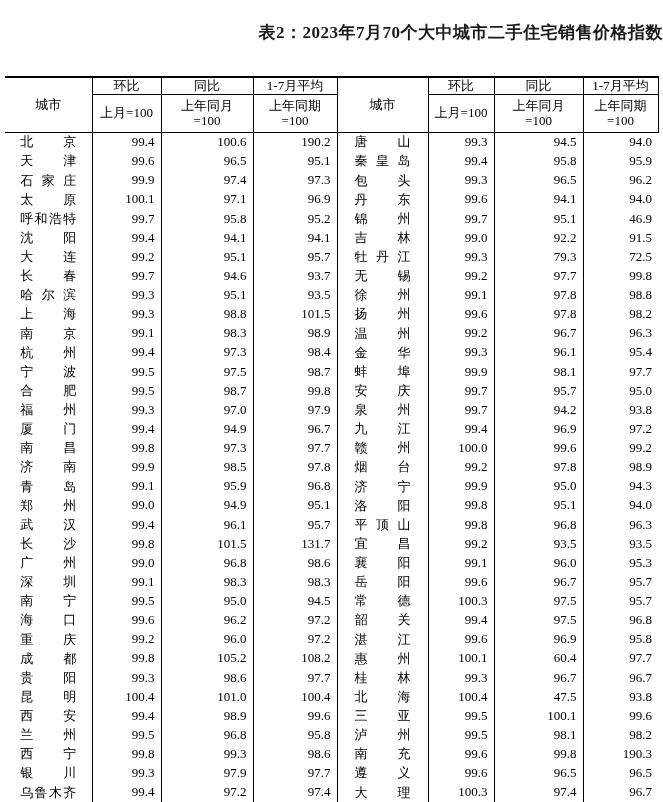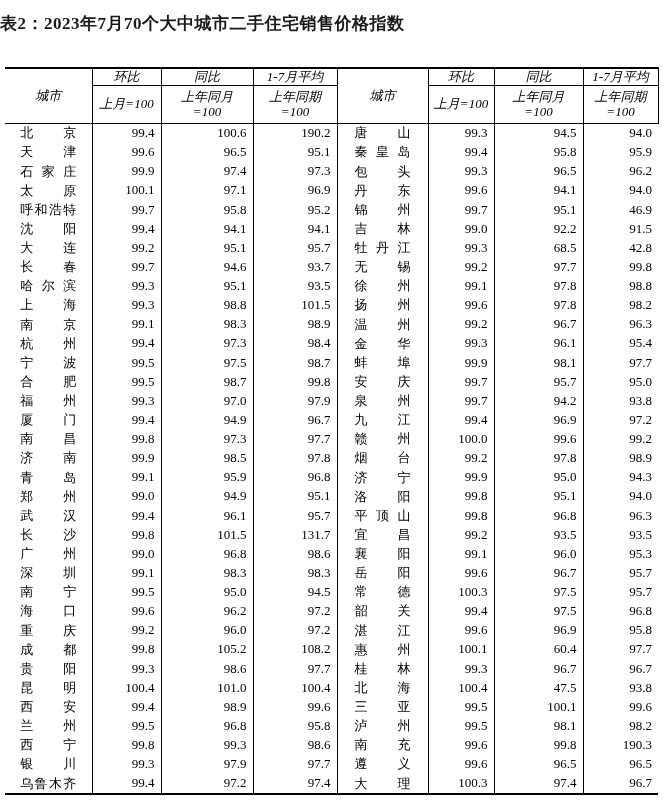--- a/index.html
+++ b/index.html
@@ -1,27 +1,27 @@
 <!DOCTYPE html>
 <html><head>
 <meta charset="utf-8">
 <style>
   html,body{margin:0;padding:0;background:#ffffff;}
   #page{position:relative;width:663px;height:802px;background:#ffffff;overflow:hidden;
         font-family:"Liberation Serif","DejaVu Serif",serif;color:#000000;}
-  .title{margin:12px 0 0 0;text-align:left;font-size:17px;font-weight:bold;color:#1a1a1a;
+  .title{margin:21px 0 0 0;text-align:right;font-size:17px;font-weight:bold;color:#1a1a1a;
          letter-spacing:0.5px;}
   table{border-collapse:collapse;table-layout:fixed;width:653px;margin:32px 0 0 5px;
         border-top:2px solid #000;border-bottom:2px solid #000;}
   th,td{padding:0;font-size:13px;font-weight:normal;line-height:1.15;overflow:hidden;
         white-space:nowrap;}
   thead th{text-align:center;vertical-align:middle;}
   thead tr.h1 th{height:16px;border-bottom:1px solid #000;}
   thead tr.h2 th{height:37px;}
-  thead th{border-bottom:1px solid #000;font-style:italic;}
+  thead th{border-bottom:1px solid #000;}
   thead th.bl, tbody td.bl{border-left:1px solid #000;}
   thead th.br{border-right:1px solid #000;}
   tbody td{height:19.14px;vertical-align:middle;}
   td.num{text-align:right;padding-right:6px;}
   td.city{text-align:center;}
   .cname{display:inline-flex;justify-content:space-between;width:56px;vertical-align:middle;}
   .cname span{display:inline-block;}
   .base2{display:block;}
 </style>
 </head>
@@ -181,22 +181,22 @@
             </span></td>
           <td class="num bl">99.2</td>
           <td class="num bl">95.1</td>
           <td class="num bl">95.7</td>
           <td class="city bl"><span class="cname">
               <span>牡</span>
               <span>丹</span>
               <span>江</span>
             </span></td>
           <td class="num bl">99.3</td>
-          <td class="num bl">68.5</td>
-          <td class="num bl">42.8</td>
+          <td class="num bl">79.3</td>
+          <td class="num bl">72.5</td>
         </tr>
         <tr>
           <td class="city"><span class="cname">
               <span>长</span>
               <span>春</span>
             </span></td>
           <td class="num bl">99.7</td>
           <td class="num bl">94.6</td>
           <td class="num bl">93.7</td>
           <td class="city bl"><span class="cname">

